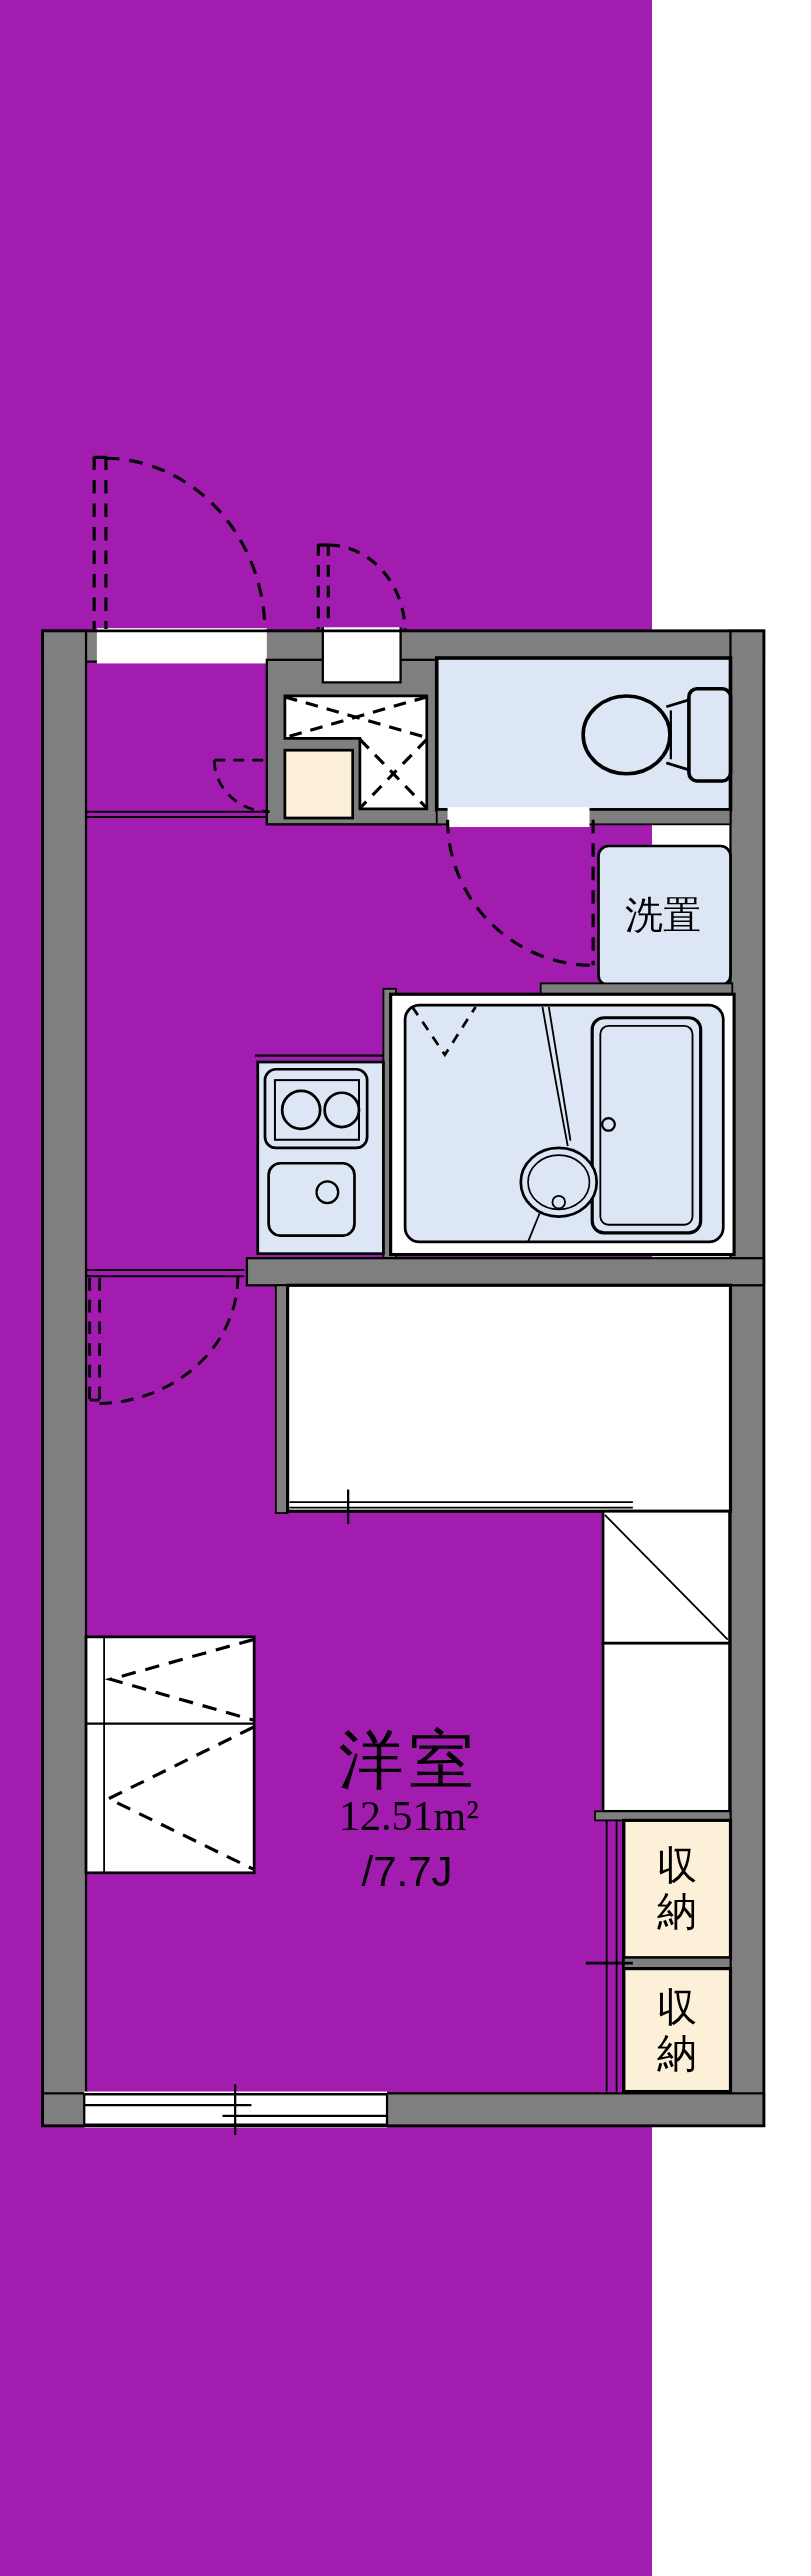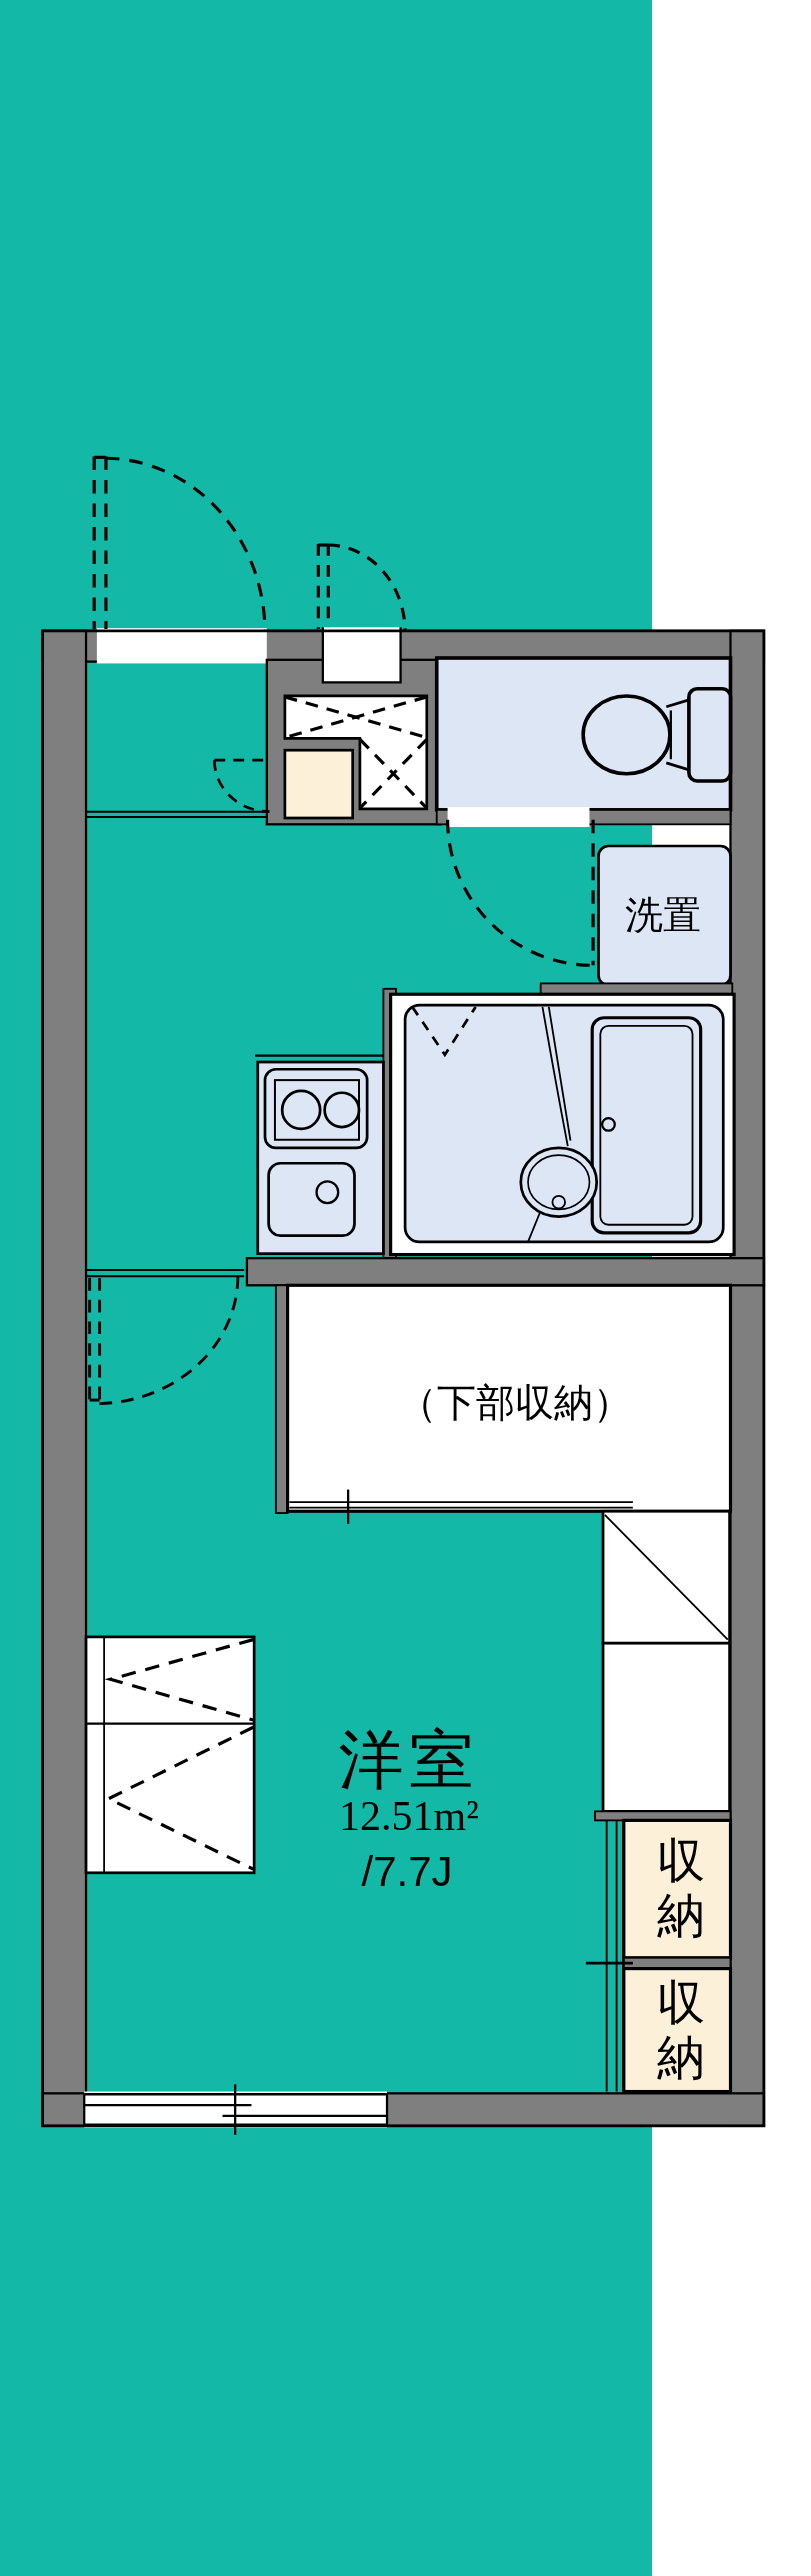--- a/index.html
+++ b/index.html
@@ -1,29 +1,29 @@
 <!DOCTYPE html>
 <html style="--wall: #7f7f7f; --wet: #dce6f5; --storage: #fcf0d9; --line: #000000;font-size:14.5px"><head>
 <meta charset="utf-8">
 <style>
   :root { --wall:#7f7f7f; --wet:#dce6f5; --storage:#fcf0d9; --line:#000000; }
   html,body { margin:0; padding:0; background:#ffffff; }
   .canvas {
-    position:relative; width:652px; height:2576px; background:#14b8a6;
+    position:relative; width:652px; height:2576px; background:#a21caf;
     font-family:"Liberation Sans","DejaVu Sans",sans-serif; color:#000;
   }
   .canvas svg { position:absolute; left:0; top:0; }
   .lbl { position:absolute; transform:translate(-50%,-50%); white-space:nowrap;
          text-align:center; color:#000; line-height:1.25; }
   .lbl-washer  { left:663px; top:916px; font-size:38px; }
   .lbl-bed     { left:515px; top:1403px; font-size:39px; }
   .lbl-room    { left:409px; top:1748px; font-size:65px; letter-spacing:5.4px;margin-top:12px; }
   .lbl-area    { left:409px; top:1816px; font-size:42px;font-family:Liberation Serif, serif; }
   .lbl-areajo  { left:407px; top:1872px; font-size:42px;text-align:right; }
-  .lbl-sto     { font-size:48px; line-height:1.15; width:40px; white-space:normal;
+  .lbl-sto     { font-size:40px; line-height:1.15; width:40px; white-space:normal;
                  word-break:break-all; }
   .lbl-sto1    { left:677px; top:1888px; }
   .lbl-sto2    { left:677px; top:2030px; }
 </style>
 </head>
 <body>
 
 <div class="canvas">
 
 <svg width="812" height="2576" viewBox="0 0 898 2850">
@@ -193,21 +193,20 @@
       <line x1="246" y1="2341" x2="428" y2="2341" stroke-width="2.5"></line>
       <line x1="260" y1="2306" x2="260" y2="2362" stroke-width="2.5"></line>
     </g>
   </g>
 
   <rect x="47" y="698" width="798" height="1654" fill="none" stroke="#000" stroke-width="3"></rect>
 </svg>
 
 <div class="lbl lbl-washer">洗置</div>
 <div class="lbl lbl-bed">
-  <div>（下部収納）</div>
 </div>
 <div class="lbl lbl-room">洋室</div>
 <div class="lbl lbl-area">12.51m²</div>
 <div class="lbl lbl-areajo">/7.7J</div>
 <div class="lbl lbl-sto lbl-sto1">収納</div>
 <div class="lbl lbl-sto lbl-sto2">収納</div>
 
 </div>
 
 

